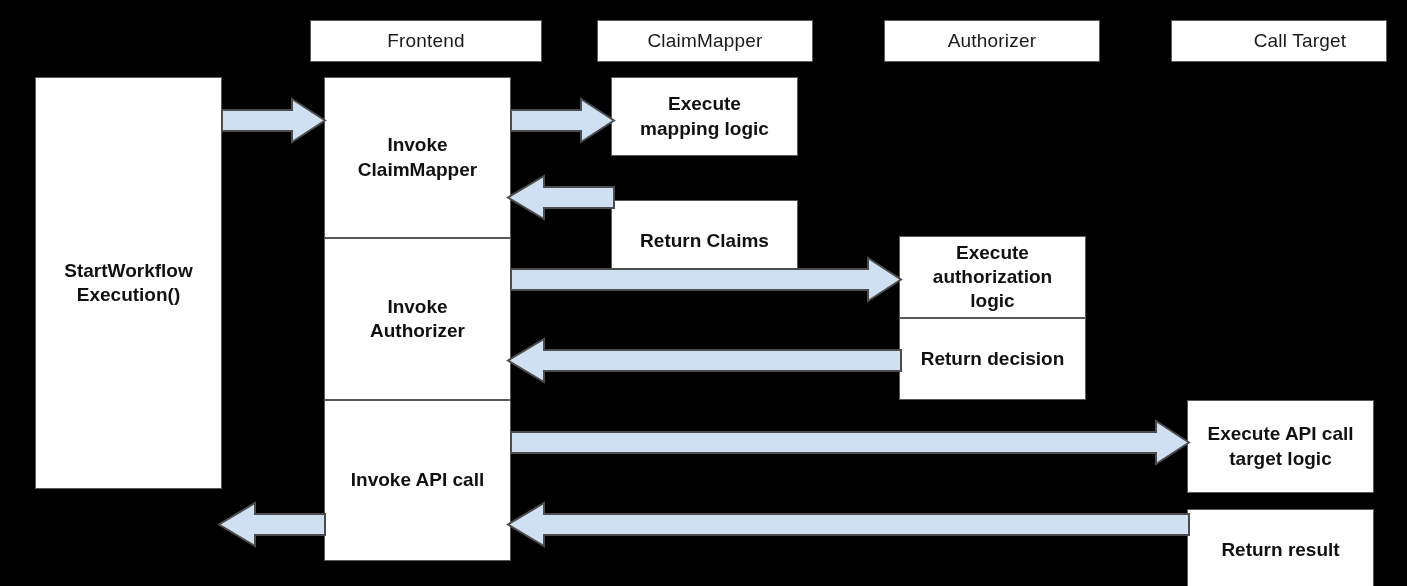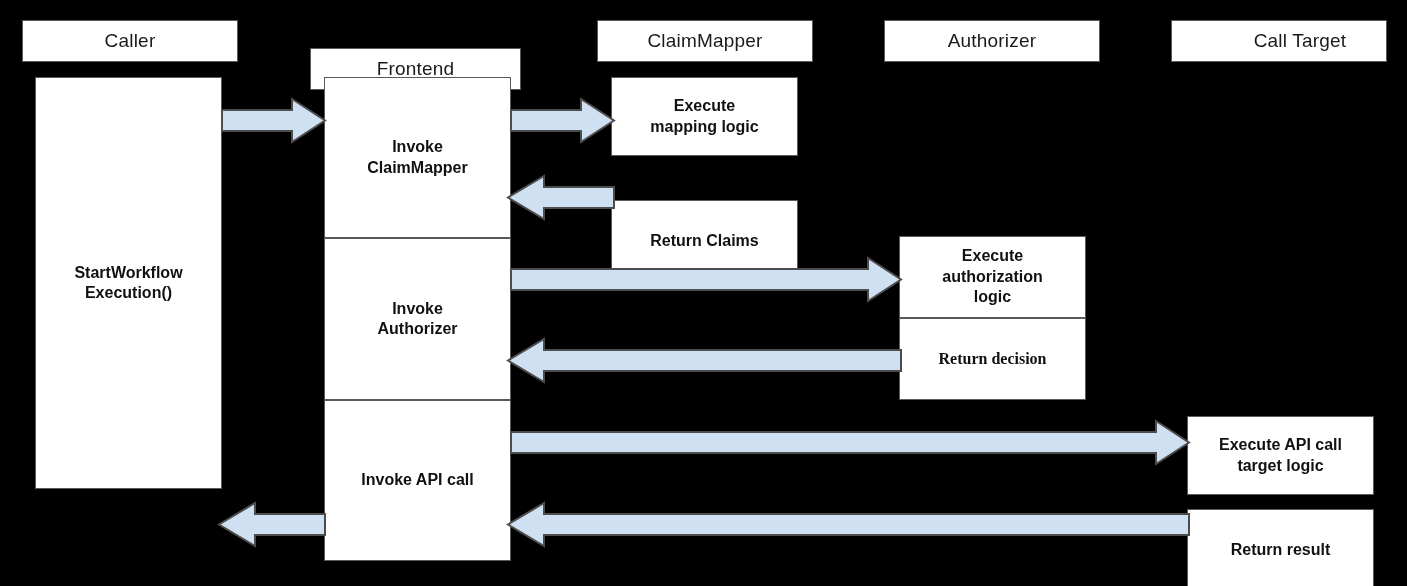--- a/index.html
+++ b/index.html
@@ -38,21 +38,21 @@
   .activation {
     position: absolute;
     background: #ffffff;
     border: 1.5px solid #595959;
     box-sizing: border-box;
     display: flex;
     align-items: center;
     justify-content: center;
     text-align: center;
     color: #111111;
-    font-size: 16px;
+    font-size: 19px;
     font-weight: 700;
     line-height: 1.28;
     padding: 4px 8px;
   }
 
   
   .arrow {
     position: absolute;
   }
   .arrow svg {
@@ -60,23 +60,22 @@
     width: 100%;
     height: 100%;
     overflow: visible;
   }
 </style>
 </head>
 <body>
 
 <div id="canvas">
 
-  <div class="participant-header" style="left:22px; top:20px; width:216px; height:42px;">Caller</div>
 
-  <div class="participant-header" style="left:310px; top:20px; width:211px; height:42px;margin-top:28px;">Frontend</div>
+  <div class="participant-header" style="left:310px; top:20px; width:232px; height:42px;">Frontend</div>
 
   <div class="participant-header" style="left:597px; top:20px; width:216px; height:42px;">ClaimMapper</div>
 
   <div class="participant-header" style="left:884px; top:20px; width:216px; height:42px;">Authorizer</div>
 
   <div class="participant-header" style="left:1171px; top:20px; width:216px; height:42px;padding-left:42px;">Call Target</div>
 
   <div class="activation" style="left:35px; top:77px; width:187px; height:412px; white-space:pre-line;">StartWorkflow
 Execution()</div>
 
@@ -90,23 +89,23 @@
 
   <div class="activation" style="left:611px; top:77px; width:187px; height:79px; white-space:pre-line;">Execute
 mapping logic</div>
 
   <div class="activation" style="left:611px; top:156px; width:187px; height:82px; white-space:pre-line;margin-top:44px;">Return Claims</div>
 
   <div class="activation" style="left:899px; top:236px; width:187px; height:82px; white-space:pre-line;">Execute
 authorization
 logic</div>
 
-  <div class="activation" style="left:899px; top:318px; width:187px; height:82px; white-space:pre-line;font-family:Liberation Serif, serif;">Return decision</div>
+  <div class="activation" style="left:899px; top:318px; width:187px; height:82px; white-space:pre-line;">Return decision</div>
 
-  <div class="activation" style="left:1187px; top:416px; width:187px; height:79px; white-space:pre-line;">Execute API call
+  <div class="activation" style="left:1187px; top:400px; width:187px; height:93px; white-space:pre-line;">Execute API call
 target logic</div>
 
   <div class="activation" style="left:1187px; top:479px; width:187px; height:82px; white-space:pre-line;margin-top:30px;">Return result</div>
 
   <div class="arrow" style="left:222px; top:99px; width:103px; height:43px;">
     <svg viewBox="0 0 103 43" preserveAspectRatio="none">
       <polygon points="0,11 70,11 70,0 103,21.5 70,43 70,32 0,32" fill="#cfe0f2" stroke="#4d4d4d" stroke-width="2" stroke-linejoin="miter"></polygon>
     </svg>
   </div>
 

